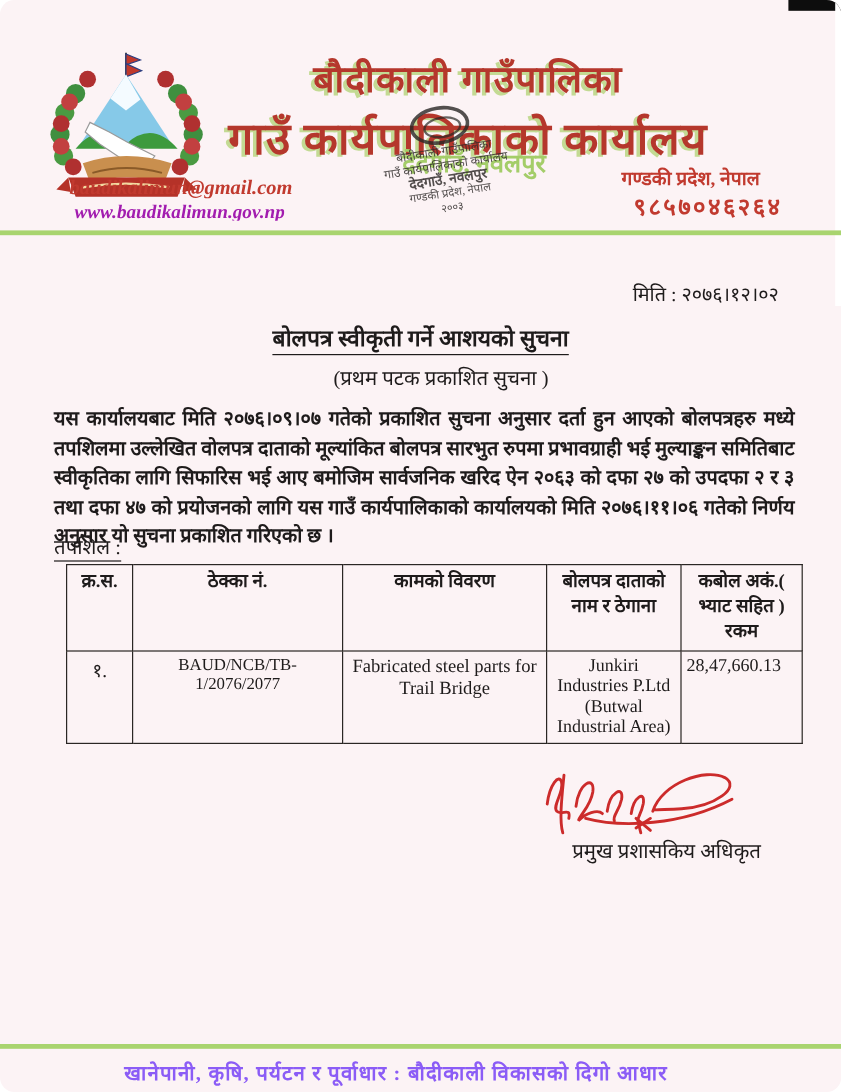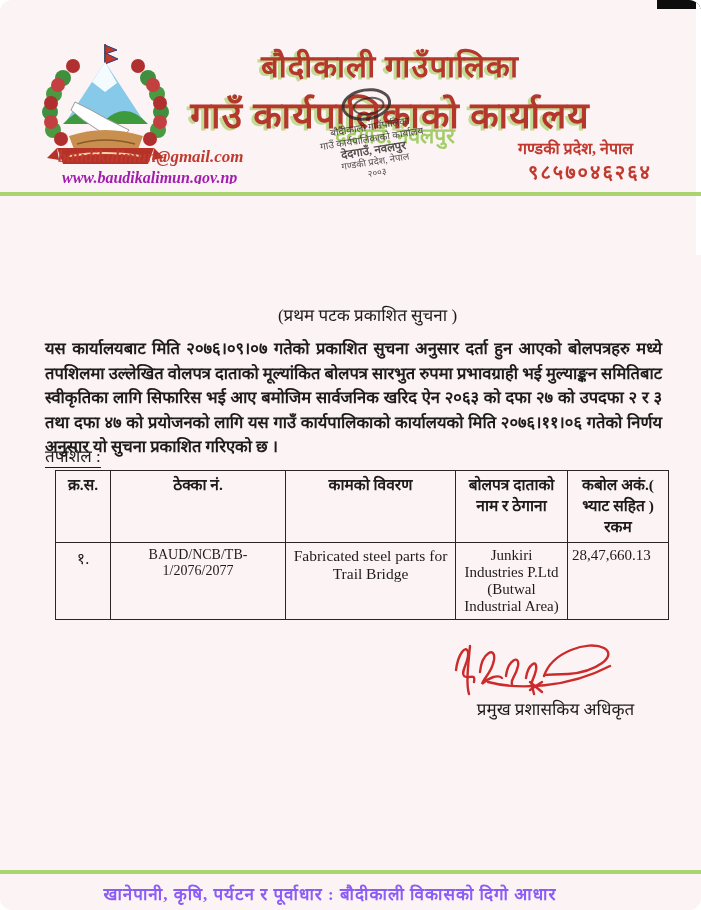--- a/index.html
+++ b/index.html
@@ -175,21 +175,25 @@
     <div class="s5">२००३</div>
   </div>
 
   <div class="email">baudikalimun@gmail.com</div>
   <div class="website">www.baudikalimun.gov.np</div>
   <div class="province">गण्डकी प्रदेश, नेपाल</div>
   <div class="phone">९८५७०४६२६४</div>
 
   <div class="rule-green rule-top"></div>
 
-
+  <div class="date-line">मिति : २०७६।१२।०२</div>
+
+  <div class="doc-title">
+    <span>बोलपत्र स्वीकृती गर्ने आशयको सुचना</span>
+  </div>
   <div class="doc-subtitle">(प्रथम पटक प्रकाशित सुचना )</div>
 
   <div class="body-par">यस कार्यालयबाट मिति २०७६।०९।०७ गतेको  प्रकाशित सुचना अनुसार दर्ता हुन आएको बोलपत्रहरु मध्ये तपशिलमा उल्लेखित वोलपत्र दाताको मूल्यांकित बोलपत्र सारभुत रुपमा प्रभावग्राही भई मुल्याङ्कन समितिबाट स्वीकृतिका लागि सिफारिस भई आए बमोजिम सार्वजनिक खरिद ऐन २०६३ को दफा २७ को उपदफा २ र ३ तथा दफा ४७ को प्रयोजनको लागि यस गाउँ कार्यपालिकाको कार्यालयको मिति २०७६।११।०६ गतेको निर्णय अनुसार यो सुचना प्रकाशित गरिएको छ ।</div>
 
   <div class="tapsil">
     <span>तपशिल :</span>
   </div>
 
   <table class="bid-table">
     <thead>

